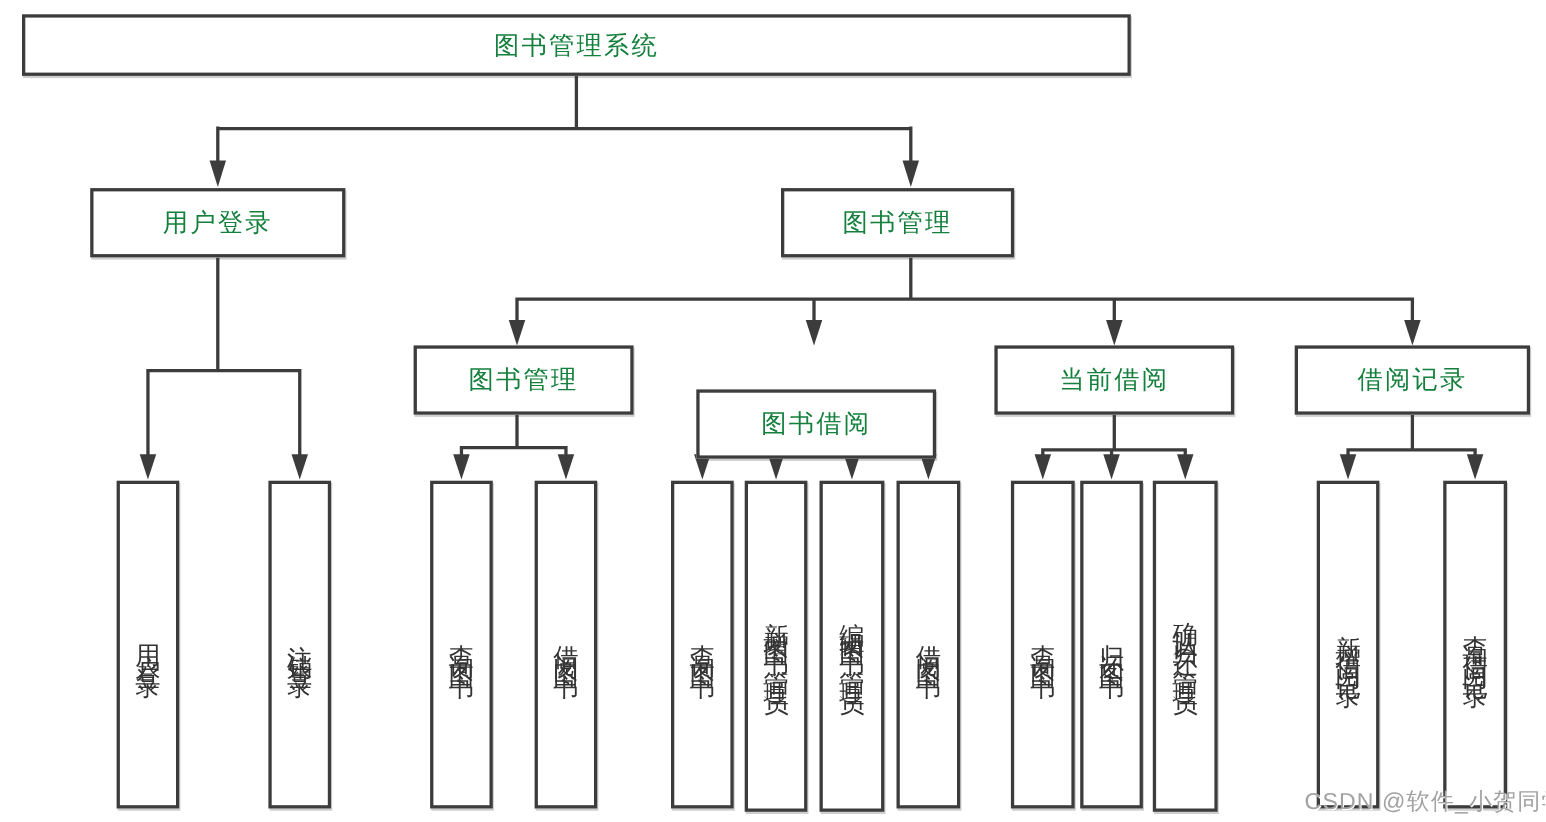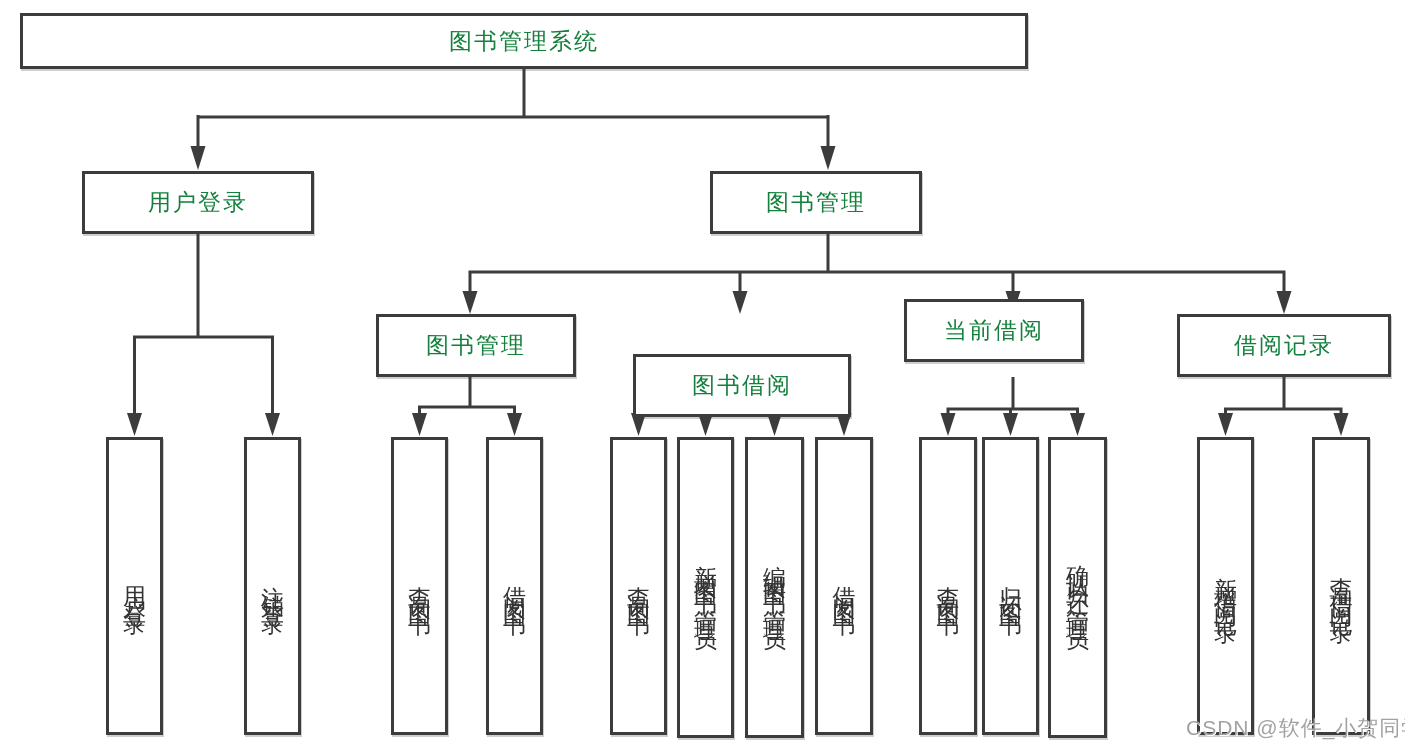--- a/index.html
+++ b/index.html
@@ -109,21 +109,21 @@
   <div class="node hbox" style="left:710px; top:171px; width:212px; height:63px;">
     <span class="hlabel">图书管理</span>
   </div>
 
   <div class="node hbox" style="left:376px; top:314px; width:200px; height:63px;">
     <span class="hlabel">图书管理</span>
   </div>
   <div class="node hbox" style="left:633px; top:314px; width:218px; height:63px;margin-top:40px;">
     <span class="hlabel">图书借阅</span>
   </div>
-  <div class="node hbox" style="left:904px; top:299px; width:180px; height:63px;">
+  <div class="node hbox" style="left:904px; top:314px; width:218px; height:63px;">
     <span class="hlabel">当前借阅</span>
   </div>
   <div class="node hbox" style="left:1177px; top:314px; width:214px; height:63px;">
     <span class="hlabel">借阅记录</span>
   </div>
 
   <div class="node vbox" style="left:106px; top:437px; width:57px; height:298px;">
     <span class="vlabel">用户登录</span>
   </div>
   <div class="node vbox" style="left:244px; top:437px; width:57px; height:298px;">

